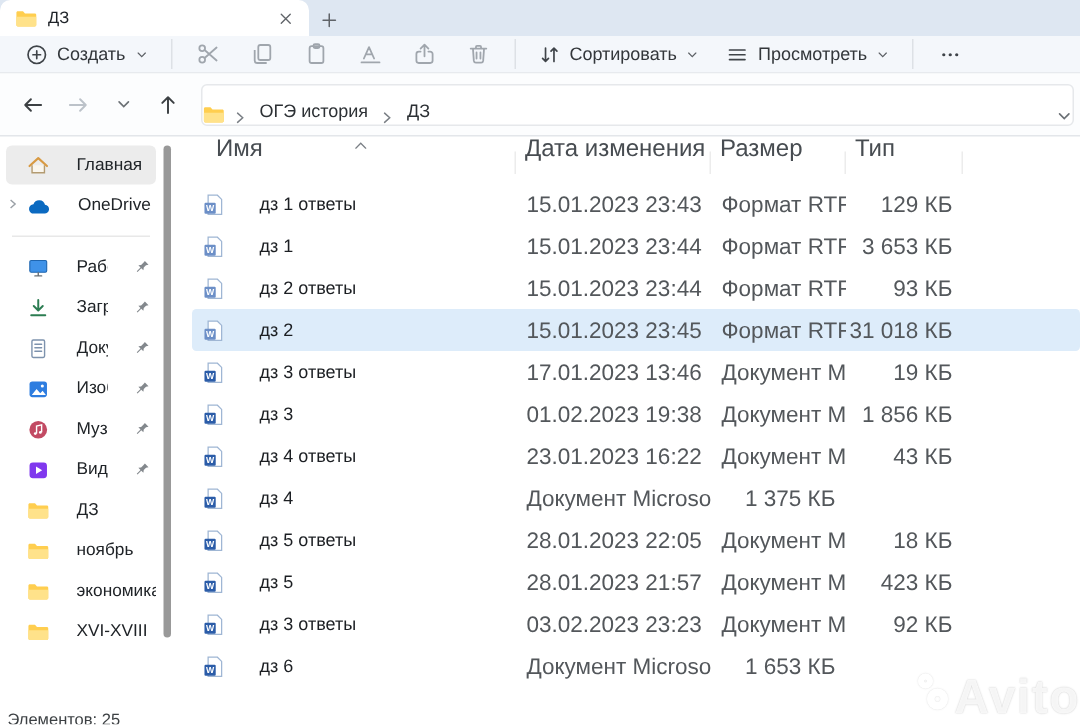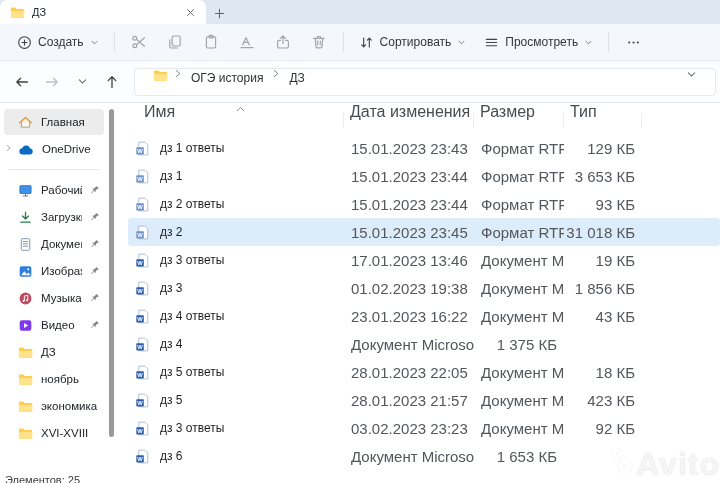--- a/index.html
+++ b/index.html
@@ -10,61 +10,61 @@
 
   
   .tabstrip{height:24px;background:#dee7f2;display:flex;align-items:flex-end;}
   .tab{width:206px;height:24px;background:#fff;border-radius:7px 7px 0 0;
        display:flex;align-items:center;padding:0 8px 0 10px;gap:7px;}
   .tab-title{font-size:11px;color:#1f2328;flex:1;}
   .tab-close{width:16px;height:16px;display:flex;align-items:center;justify-content:center;border-radius:3px;}
   .newtab{width:26px;height:22px;display:flex;align-items:center;justify-content:center;}
 
   
-  .toolbar{height:37px;background:#f4f7fb;border-bottom:1px solid #e7eaee;
+  .toolbar{height:25px;background:#f4f7fb;border-bottom:1px solid #e7eaee;
            display:flex;align-items:center;padding:0 6px 0 8px;}
   .tb-btn{display:flex;align-items:center;gap:6px;padding:0 9px;height:30px;border-radius:4px;color:#33373b;}
   .tb-iconbtn{width:36px;height:30px;display:flex;align-items:center;justify-content:center;border-radius:4px;}
   .tb-sep{width:1px;height:20px;background:#dde1e6;margin:0 6px;}
   .tb-label{font-size:12px;color:#33373b;}
 
   
   .addressrow{height:42px;background:#fcfdfe;border-bottom:1px solid #e3e6ea;
               display:flex;align-items:center;padding:0 4px 0 8px;gap:2px;}
   .nav-btn{width:28px;height:28px;display:flex;align-items:center;justify-content:center;border-radius:4px;}
   .addressbar{flex:1;height:28px;margin-left:6px;background:#fff;border:1px solid #e6e8eb;border-radius:4px;
-              display:flex;align-items:flex-start;padding:0 18px;gap:6px;}
+              display:flex;align-items:flex-end;padding:0 0;gap:6px;}
   .crumb{font-size:12px;color:#2c3034;padding:2px 3px;border-radius:3px;}
   .addr-spacer{flex:1;}
 
   
   .main{display:flex;height:377px;position:relative;}
   .sidebar{width:108px;padding-top:5px;flex:none;}
-  .side-item{height:26px;display:flex;align-items:center;gap:8px;padding-left:14px;margin:1px 4px;
+  .side-item{height:26px;display:flex;align-items:center;gap:18px;padding-left:14px;margin:1px 4px;
              border-radius:4px;position:relative;overflow:hidden;}
   .side-item.active{background:#ececec;}
   .side-label{font-size:11.5px;color:#202428;white-space:nowrap;overflow:hidden;flex:1;}
   .side-pin{flex:none;margin-right:4px;}
   .side-chev{position:absolute;left:1px;top:8px;}
   .side-sep{height:1px;background:#e8e8e8;margin:7px 8px;}
   .side-scroll{width:8px;position:relative;flex:none;}
   .side-scroll .thumb{position:absolute;left:1px;top:6px;width:5px;height:328px;background:#999;border-radius:3px;}
 
   
   .filelist{flex:1;padding:0 0 0 12px;overflow:hidden;}
   .grid{display:grid;grid-template-columns:216px 130px 90px 78px;align-items:center;}
   .list-header{height:31px;position:relative;}
   .hcell{font-size:16px;color:#474c51;padding-left:6px;height:100%;display:flex;align-items:flex-start;
          padding-bottom:7px;position:relative;}
   .hcell::after{content:"";position:absolute;right:0;bottom:6px;width:1px;height:15px;background:#ececec;}
   .hname{padding-left:16px;}
   .sort-caret{position:absolute;left:108px;top:3px;}
   .frow{height:28px;border-radius:3px;}
   .frow.selected{background:#ddecfa;}
-  .cell-name{display:flex;align-items:center;gap:10px;padding-left:7px;font-size:12px;color:#1c1f23;white-space:nowrap;overflow:hidden;}
+  .cell-name{display:flex;align-items:center;gap:23px;padding-left:7px;font-size:12px;color:#1c1f23;white-space:nowrap;overflow:hidden;}
   .cell-date,.cell-type{font-size:15px;color:#53575b;padding-left:7px;white-space:nowrap;overflow:hidden;}
   .cell-size{font-size:15px;color:#53575b;text-align:right;padding-right:7px;white-space:nowrap;}
 
   
   .statusbar{position:absolute;left:5px;bottom:-3px;font-size:11px;color:#3c4043;}
   .watermark{position:absolute;right:0px;bottom:0px;display:flex;align-items:center;pointer-events:none;}
   .wm-circles{position:relative;width:30px;height:36px;}
   .wm-c1{position:absolute;left:2px;top:2px;width:10px;height:10px;border:4px solid rgba(255,255,255,.82);border-radius:50%;
          box-shadow:0 0 1px rgba(120,120,120,.35), inset 0 0 1px rgba(120,120,120,.35);}
   .wm-c2{position:absolute;left:8px;top:12px;width:14px;height:14px;border:5px solid rgba(255,255,255,.82);border-radius:50%;

